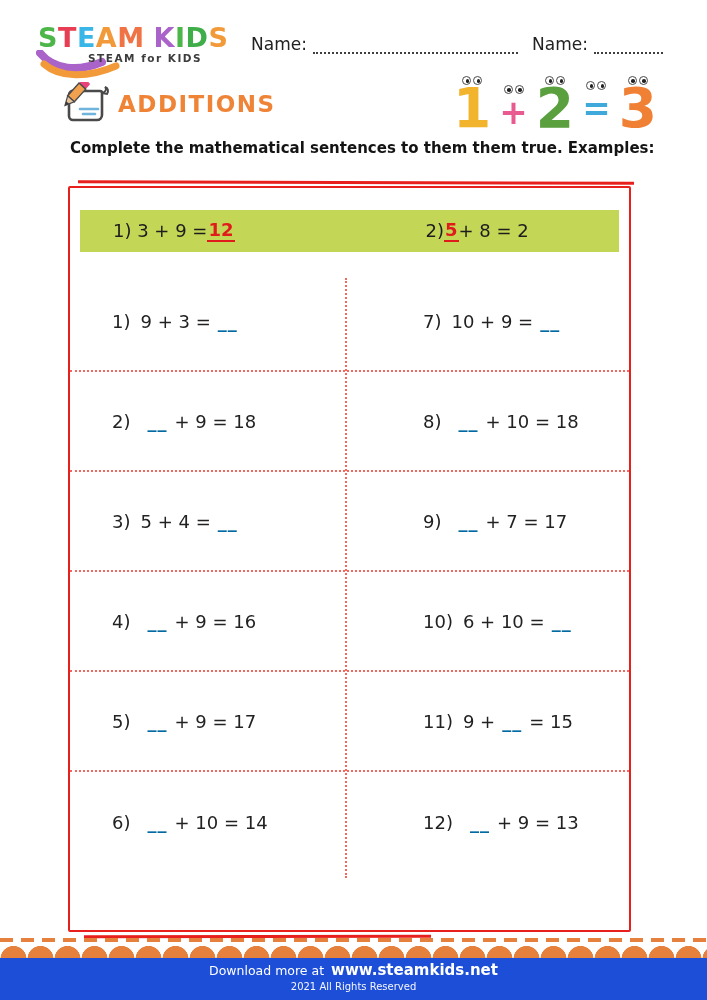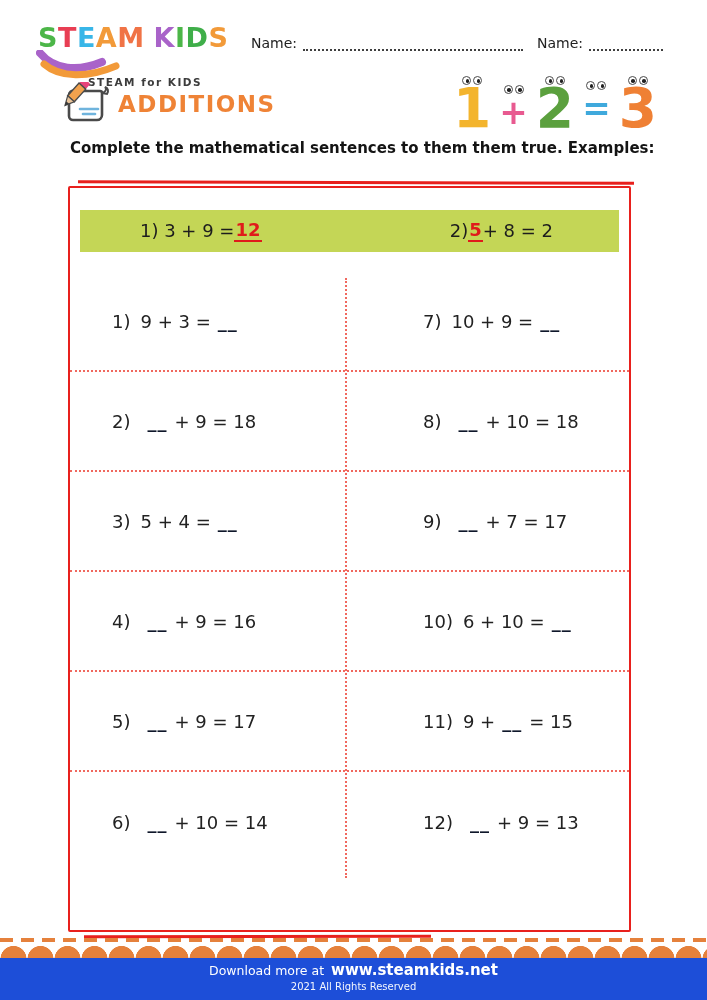--- a/index.html
+++ b/index.html
@@ -8,24 +8,24 @@
   .page { position:absolute; inset:0; background:#fff; }
 
   
   .logo { position:absolute; left:38px; top:24px; }
   .logo-text { font-size:27px; font-weight:800; letter-spacing:.5px; line-height:1; }
   .lt { display:inline-block; }
   .lt0{color:#4cb648;} .lt1{color:#e83e53;} .lt2{color:#38b6e8;} .lt3{color:#f29a39;}
   .lt4{color:#f07346; margin-right:9px;} .lt5{color:#a963c9;} .lt6{color:#4cb648;}
   .lt7{color:#3fae49;} .lt8{color:#f29a39;}
   .swoosh { position:absolute; left:-2px; top:26px; }
-  .tagline { position:absolute; left:50px; top:52px; font-size:10.5px; font-weight:700; letter-spacing:1.5px; color:#3c3c3c; white-space:nowrap; }
-
-  
-  .namedate { position:absolute; left:251px; top:36px; width:412px; display:flex; align-items:flex-end; font-size:14px; font-weight:500; color:#222; }
+  .tagline { position:absolute; left:50px; top:28px; font-size:10.5px; font-weight:700; letter-spacing:1.5px; color:#3c3c3c; white-space:nowrap; }
+
+  
+  .namedate { position:absolute; left:251px; top:36px; width:412px; display:flex; align-items:flex-end; font-size:17px; font-weight:500; color:#222; }
   .nd-label { margin-right:6px; line-height:1; padding-bottom:1px; }
   .write-line { display:inline-block; border-bottom:2px dotted #3f3f3f; height:13px; }
   .name-line { width:226px; margin-right:14px; }
   .date-line { width:76px; }
 
   
   .pencil-icon { position:absolute; left:64px; top:82px; }
   .page-title { position:absolute; left:118px; top:91px; font-size:23px; font-weight:800; letter-spacing:1.5px; color:#ef8336; }
 
   
@@ -43,34 +43,34 @@
 
   
   .instruction { position:absolute; left:70px; top:139px; font-size:15px; font-weight:700; color:#141414; }
 
   
   .frame { position:absolute; left:68px; top:186px; width:563px; height:746px; border:2.5px solid #e8201d; border-radius:2px; }
   .frame::before { content:''; position:absolute; left:8px; right:-5px; top:-7px; height:2.5px; background:#e8201d; transform:rotate(.15deg); }
   .frame::after  { content:''; position:absolute; left:14px; width:62%; bottom:-7px; height:2.5px; background:#e8201d; transform:rotate(-.1deg); }
 
   .example-bar { position:absolute; left:10px; top:22px; width:calc(100% - 20px); height:42px; background:#c4d656; display:flex; align-items:center; font-size:18px; }
-  .ex-half { display:flex; align-items:center;margin-left:27px; }
+  .ex-half { display:flex; align-items:center; }
   .ex-left  { width:50%; padding-left:33px; }
   .ex-right { width:50%; padding-left:76px; }
   .ex-answer { color:#e01b1b; font-weight:800; border-bottom:2.5px solid #e01b1b; padding:0 1px; line-height:1.1; }
 
   .rows { position:absolute; left:0; top:84px; width:100%; height:600px; display:grid; grid-template-rows:repeat(6,1fr); }
   .prow { display:flex; }
   .prow:not(:last-child) { border-bottom:2px dotted #f0685f; }
   .pcell { display:flex; align-items:center; font-size:18px; color:#222; }
   .pcell.left  { width:275px; padding-left:42px; }
   .pcell.right { flex:1; padding-left:78px; }
   .p-num { margin-right:10px; }
   .p-part { white-space:nowrap; }
-  .p-blank { font-weight:800; letter-spacing:1px; margin:0 7px; color:#0f172a; }
+  .p-blank { font-weight:800; letter-spacing:1px; margin:0 7px; color:#0369a1; }
 
   .col-divider { position:absolute; left:275px; top:90px; height:600px; width:0; border-left:2px dotted #f0685f; }
 
   
   .footer-dash { position:absolute; left:0; top:938px; width:100%; height:4px;
     background:repeating-linear-gradient(90deg,#e5813c 0 13px, transparent 13px 21px); }
   .footer { position:absolute; left:0; top:946px; width:100%; height:54px; }
   .scallop-row { position:absolute; top:0; left:0; right:0; height:13px;
     background-image:radial-gradient(circle at 50% 100%, #e5813c 68%, rgba(0,0,0,0) 71%);
     background-size:27px 13px; background-repeat:repeat-x; background-position:0 bottom; }

